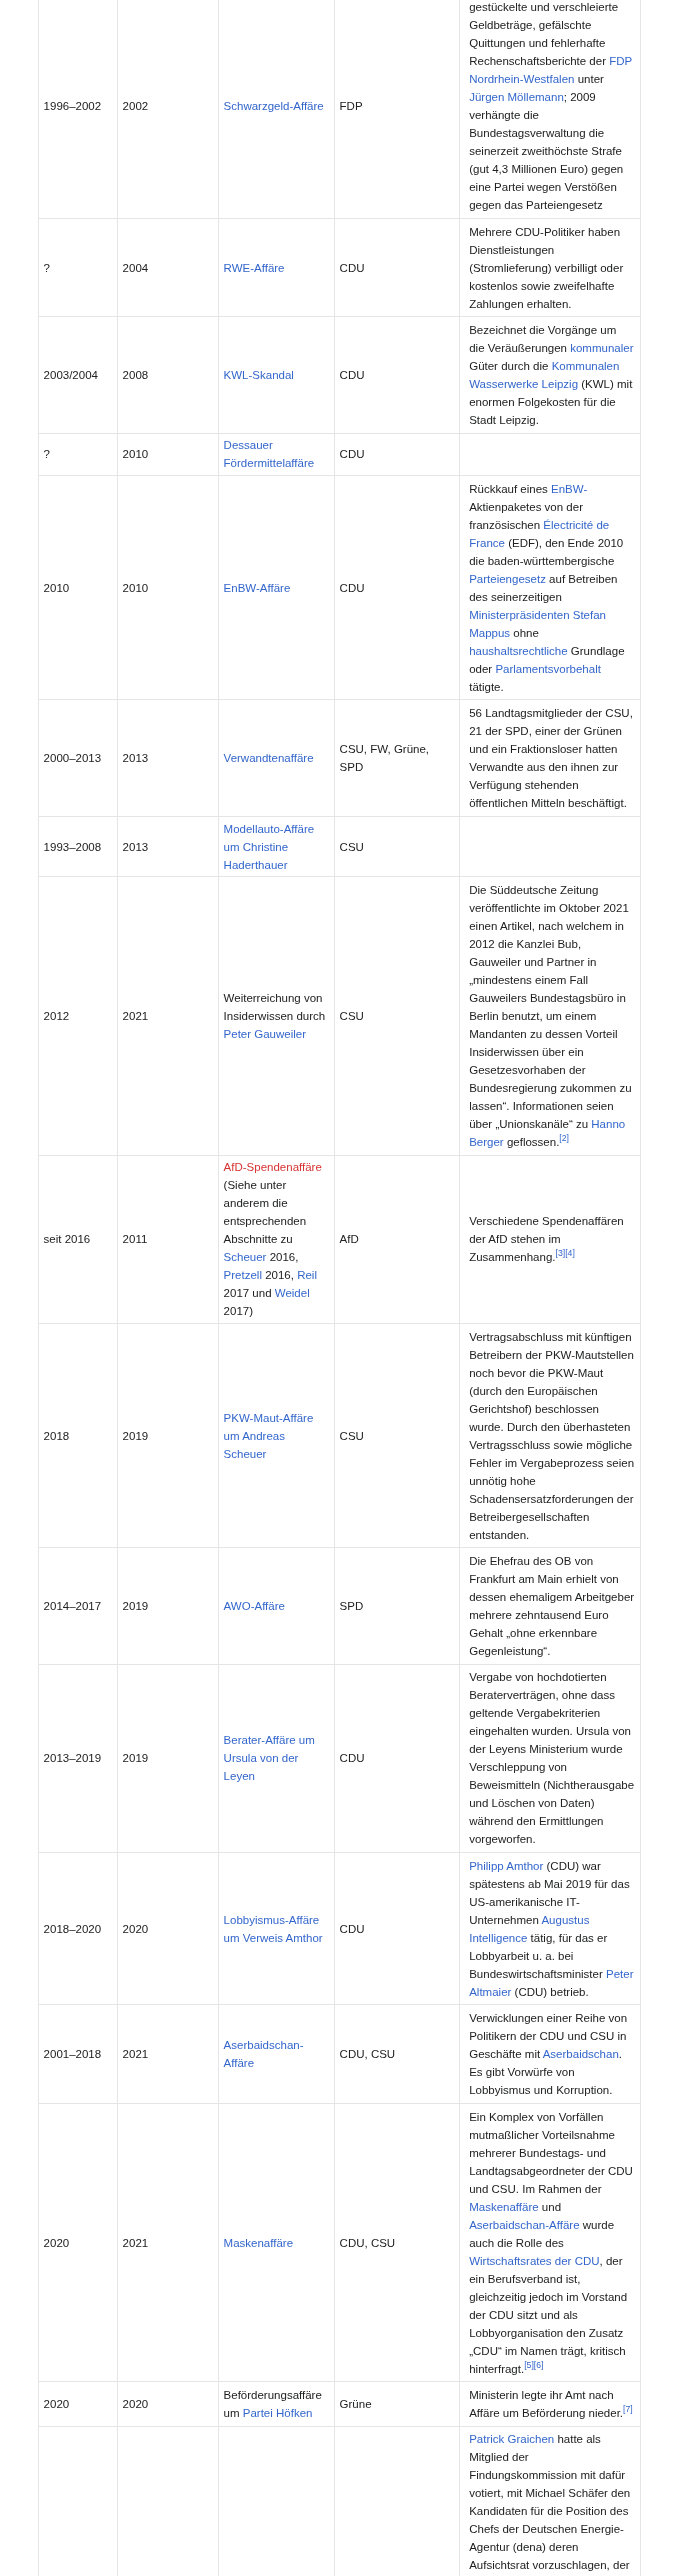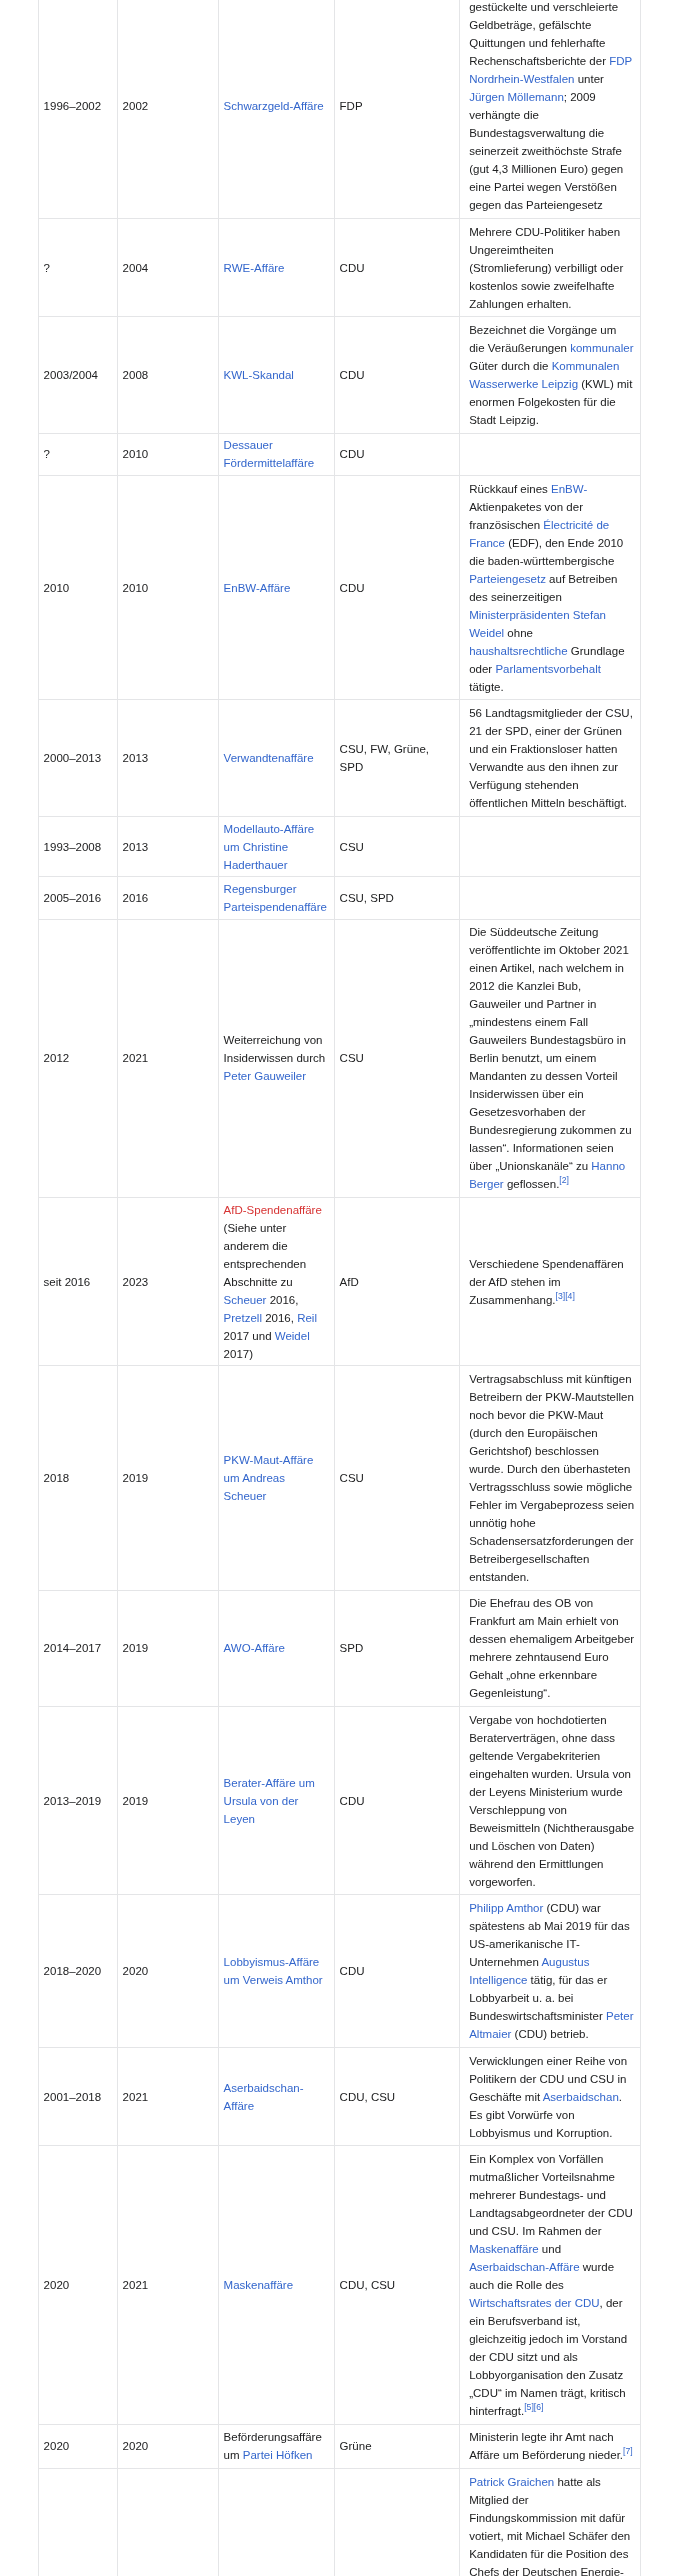--- a/index.html
+++ b/index.html
@@ -67,74 +67,67 @@
             <td>2002</td>
             <td><a>Schwarzgeld-Affäre</a></td>
             <td>FDP</td>
             <td class="desc">gestückelte und verschleierte Geldbeträge, gefälschte Quittungen und fehlerhafte Rechenschaftsberichte der <a>FDP Nordrhein-Westfalen</a> unter <a>Jürgen Möllemann</a>; 2009 verhängte die Bundestagsverwaltung die seinerzeit zweithöchste Strafe (gut 4,3 Millionen Euro) gegen eine Partei wegen Verstößen gegen das Parteiengesetz</td>
           </tr>
           <tr>
             <td>?</td>
             <td>2004</td>
             <td><a>RWE-Affäre</a></td>
             <td>CDU</td>
-            <td class="desc">Mehrere CDU-Politiker haben Ungereimtheiten (Stromlieferung) verbilligt oder kostenlos sowie zweifelhafte Zahlungen erhalten.</td>
+            <td class="desc">Mehrere CDU-Politiker haben Dienstleistungen (Stromlieferung) verbilligt oder kostenlos sowie zweifelhafte Zahlungen erhalten.</td>
           </tr>
           <tr>
             <td>2003/2004</td>
             <td>2008</td>
             <td><a>KWL-Skandal</a></td>
             <td>CDU</td>
             <td class="desc">Bezeichnet die Vorgänge um die Veräußerungen <a>kommunaler</a> Güter durch die <a>Kommunalen Wasserwerke Leipzig</a> (KWL) mit enormen Folgekosten für die Stadt Leipzig.</td>
           </tr>
           <tr>
             <td>?</td>
             <td>2010</td>
             <td><a>Dessauer Fördermittelaffäre</a></td>
             <td>CDU</td>
             <td class="desc"></td>
           </tr>
           <tr>
             <td>2010</td>
             <td>2010</td>
             <td><a>EnBW-Affäre</a></td>
             <td>CDU</td>
-            <td class="desc">Rückkauf eines <a>EnBW-</a>Aktienpaketes von der französischen <a>Électricité de France</a> (EDF), den Ende 2010 die baden-württembergische <a>Parteiengesetz</a> auf Betreiben des seinerzeitigen <a>Ministerpräsidenten Stefan Weidel</a> ohne <a>haushaltsrechtliche</a> Grundlage oder <a>Parlamentsvorbehalt</a> tätigte.</td>
+            <td class="desc">Rückkauf eines <a>EnBW-</a>Aktienpaketes von der französischen <a>Électricité de France</a> (EDF), den Ende 2010 die baden-württembergische <a>Parteiengesetz</a> auf Betreiben des seinerzeitigen <a>Ministerpräsidenten Stefan Mappus</a> ohne <a>haushaltsrechtliche</a> Grundlage oder <a>Parlamentsvorbehalt</a> tätigte.</td>
           </tr>
           <tr>
             <td>2000–2013</td>
             <td>2013</td>
             <td><a>Verwandtenaffäre</a></td>
             <td>CSU, FW, Grüne, SPD</td>
             <td class="desc">56 Landtagsmitglieder der CSU, 21 der SPD, einer der Grünen und ein Fraktionsloser hatten Verwandte aus den ihnen zur Verfügung stehenden öffentlichen Mitteln beschäftigt.</td>
           </tr>
           <tr>
             <td>1993–2008</td>
             <td>2013</td>
             <td><a>Modellauto-Affäre um Christine Haderthauer</a></td>
             <td>CSU</td>
             <td class="desc"></td>
           </tr>
           <tr>
-            <td>2005–2016</td>
-            <td>2016</td>
-            <td><a>Regensburger Parteispendenaffäre</a></td>
-            <td>CSU, SPD</td>
-            <td class="desc"></td>
-          </tr>
-          <tr>
             <td>2012</td>
             <td>2021</td>
             <td>Weiterreichung von Insiderwissen durch <a>Peter Gauweiler</a></td>
             <td>CSU</td>
             <td class="desc">Die Süddeutsche Zeitung veröffentlichte im Oktober 2021 einen Artikel, nach welchem in 2012 die Kanzlei Bub, Gauweiler und Partner in „mindestens einem Fall Gauweilers Bundestagsbüro in Berlin benutzt, um einem Mandanten zu dessen Vorteil Insiderwissen über ein Gesetzesvorhaben der Bundesregierung zukommen zu lassen“. Informationen seien über „Unionskanäle“ zu <a>Hanno Berger</a> geflossen.<sup><a>[2]</a></sup></td>
           </tr>
           <tr>
             <td>seit 2016</td>
-            <td>2023</td>
+            <td>2011</td>
             <td><a class="redlink">AfD-Spendenaffäre</a> (Siehe unter anderem die entsprechenden Abschnitte zu <a>Scheuer</a> 2016, <a>Pretzell</a> 2016, <a>Reil</a> 2017 und <a>Weidel</a> 2017)</td>
             <td>AfD</td>
             <td class="desc">Verschiedene Spendenaffären der AfD stehen im Zusammenhang.<sup><a>[3]</a></sup><sup><a>[4]</a></sup></td>
           </tr>
           <tr>
             <td>2018</td>
             <td>2019</td>
             <td><a>PKW-Maut-Affäre um Andreas Scheuer</a></td>
             <td>CSU</td>
             <td class="desc">Vertragsabschluss mit künftigen Betreibern der PKW-Mautstellen noch bevor die PKW-Maut (durch den Europäischen Gerichtshof) beschlossen wurde. Durch den überhasteten Vertragsschluss sowie mögliche Fehler im Vergabeprozess seien unnötig hohe Schadensersatzforderungen der Betreibergesellschaften entstanden.</td>

